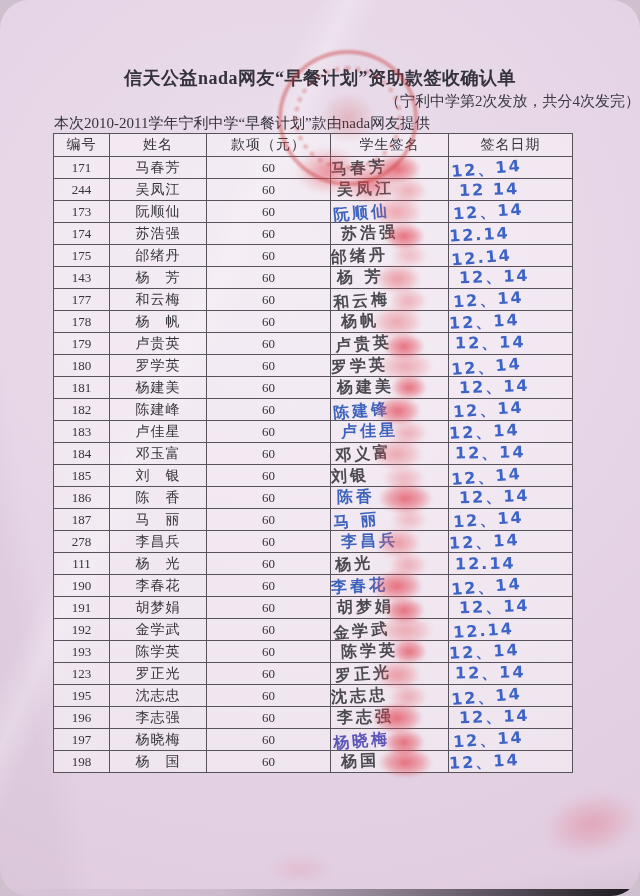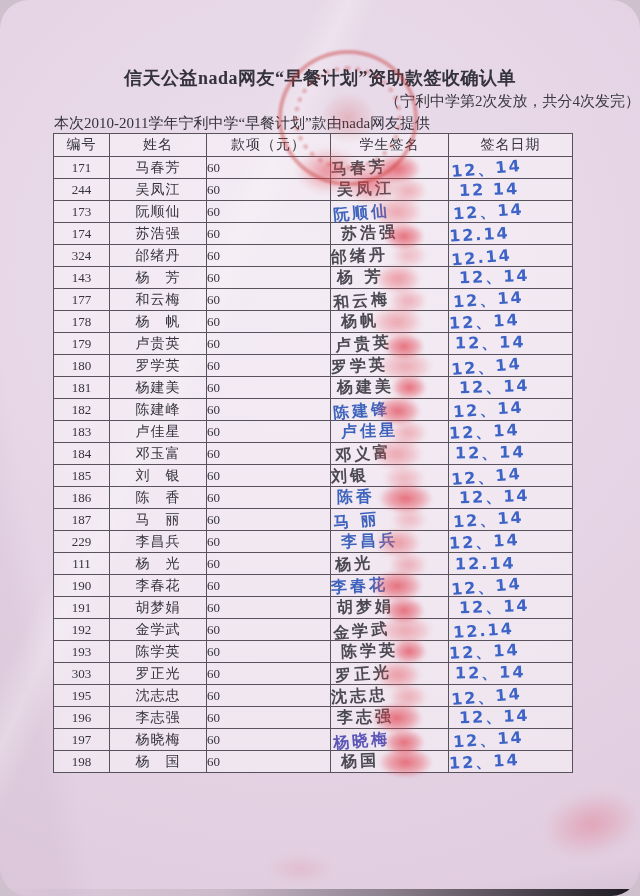--- a/index.html
+++ b/index.html
@@ -22,21 +22,21 @@
   
   table.sheet{position:absolute;left:53px;top:133px;width:519px;border-collapse:collapse;
     table-layout:fixed;background:rgba(250,246,250,.55);}
   table.sheet td,table.sheet th{border:1px solid #57525c;padding:0;overflow:visible;
     font-weight:normal;color:#35333c;white-space:nowrap;}
   tr.head th{height:22px;font-size:14px;letter-spacing:1px;font-family:Liberation Mono, monospace;}
   tbody tr{height:22px;}
   td.c-id{text-align:center;font-size:13px;margin-left:44px;}
   td.c-name{text-align:center;font-size:14px;letter-spacing:1px;}
   td.c-name.sec{text-align:left;padding-left:4px;letter-spacing:0;}
-  td.c-amt{font-size:13px;}
+  td.c-amt{text-align:center;font-size:13px;}
   td.c-sig{position:relative;padding-left:10px;}
   td.c-date{position:relative;padding-left:14px;}
 
   
   .sig{position:relative;z-index:2;display:inline-block;font-family:"DejaVu Sans",sans-serif;
     font-size:16px;font-weight:bold;letter-spacing:3px;}
   .ink-graphite{color:#4b4951;}
   .ink-blue{color:#3d63bd;}
   .ink-violet{color:#5b55b8;}
   .date{position:relative;z-index:2;display:inline-block;font-family:"DejaVu Sans",sans-serif;
@@ -128,21 +128,21 @@
           <td class="c-date"><span class="date r4">12、14</span></td>
         </tr>
         <tr>
           <td class="c-id">174</td>
           <td class="c-name">苏浩强</td>
           <td class="c-amt">60</td>
           <td class="c-sig"><span class="sig ink-graphite r3">苏浩强</span><i class="fp f3 hv"></i></td>
           <td class="c-date"><span class="date r0">12.14</span></td>
         </tr>
         <tr>
-          <td class="c-id">324</td>
+          <td class="c-id">175</td>
           <td class="c-name">邰绪丹</td>
           <td class="c-amt">60</td>
           <td class="c-sig"><span class="sig ink-graphite r0">邰绪丹</span><i class="fp f5"></i></td>
           <td class="c-date"><span class="date r2">12.14</span></td>
         </tr>
         <tr>
           <td class="c-id">143</td>
           <td class="c-name">杨　芳</td>
           <td class="c-amt">60</td>
           <td class="c-sig"><span class="sig ink-graphite r1">杨 芳</span><i class="fp f0"></i></td>
@@ -219,21 +219,21 @@
           <td class="c-date"><span class="date r3">12、14</span></td>
         </tr>
         <tr>
           <td class="c-id">187</td>
           <td class="c-name">马　丽</td>
           <td class="c-amt">60</td>
           <td class="c-sig"><span class="sig ink-blue r2">马 丽</span><i class="fp f5"></i></td>
           <td class="c-date"><span class="date r4">12、14</span></td>
         </tr>
         <tr>
-          <td class="c-id">229</td>
+          <td class="c-id">278</td>
           <td class="c-name">李昌兵</td>
           <td class="c-amt">60</td>
           <td class="c-sig"><span class="sig ink-blue r3">李昌兵</span><i class="fp f0"></i></td>
           <td class="c-date"><span class="date r0">12、14</span></td>
         </tr>
         <tr>
           <td class="c-id">111</td>
           <td class="c-name">杨　光</td>
           <td class="c-amt">60</td>
           <td class="c-sig"><span class="sig ink-graphite r4">杨光</span><i class="fp f1"></i></td>
@@ -261,21 +261,21 @@
           <td class="c-date"><span class="date r4">12.14</span></td>
         </tr>
         <tr>
           <td class="c-id">193</td>
           <td class="c-name">陈学英</td>
           <td class="c-amt">60</td>
           <td class="c-sig"><span class="sig ink-graphite r3">陈学英</span><i class="fp f5 hv"></i></td>
           <td class="c-date"><span class="date r0">12、14</span></td>
         </tr>
         <tr>
-          <td class="c-id">303</td>
+          <td class="c-id">123</td>
           <td class="c-name">罗正光</td>
           <td class="c-amt">60</td>
           <td class="c-sig"><span class="sig ink-graphite r4">罗正光</span><i class="fp f0"></i></td>
           <td class="c-date"><span class="date r1">12、14</span></td>
         </tr>
         <tr>
           <td class="c-id">195</td>
           <td class="c-name">沈志忠</td>
           <td class="c-amt">60</td>
           <td class="c-sig"><span class="sig ink-graphite r0">沈志忠</span><i class="fp f1"></i></td>

